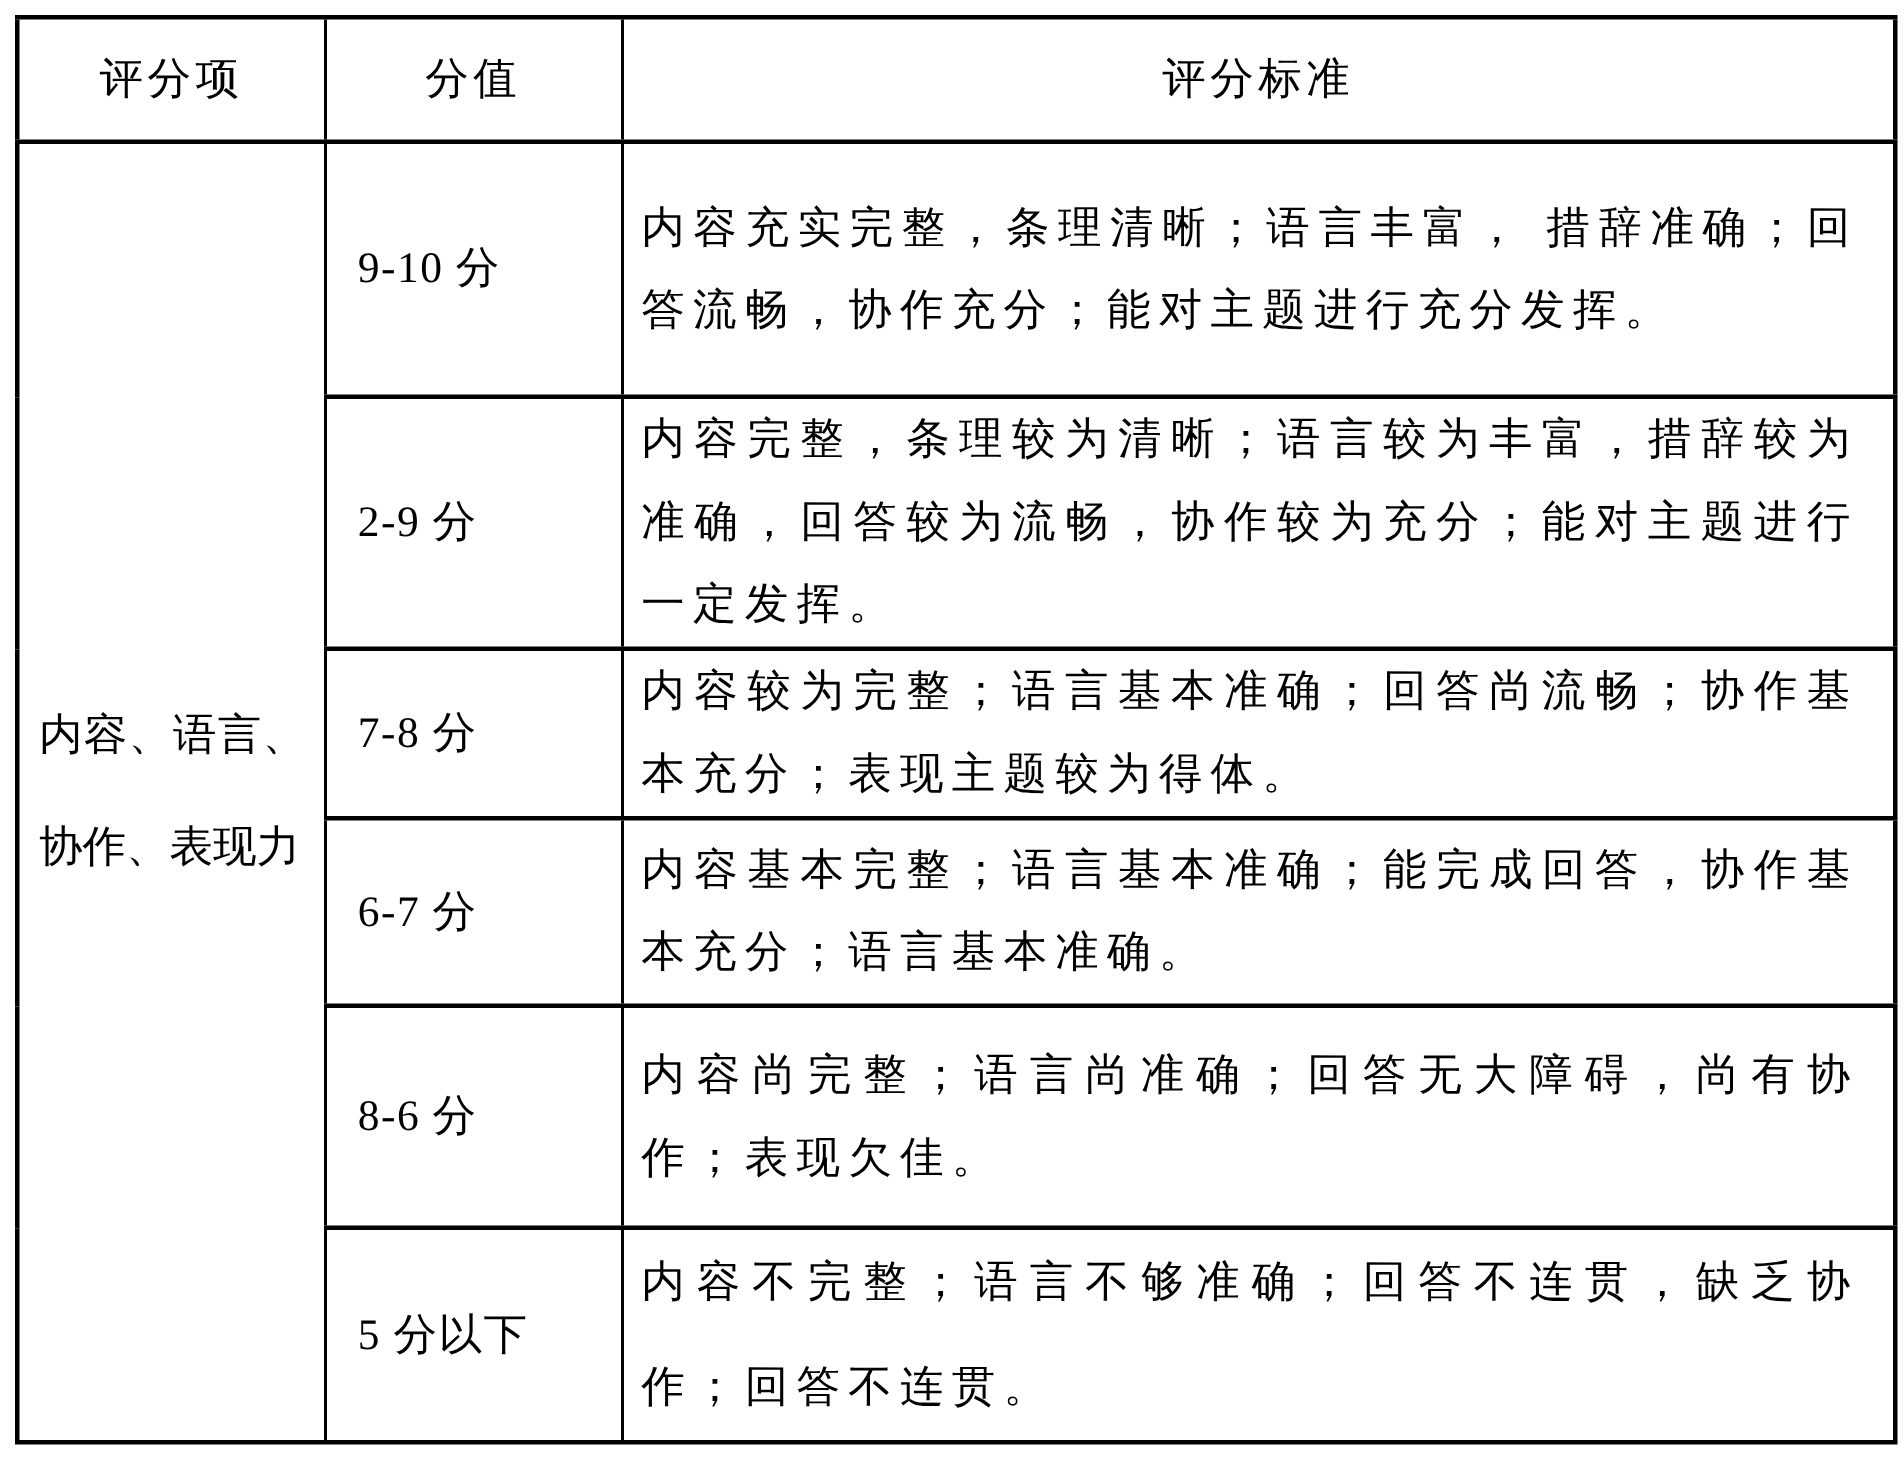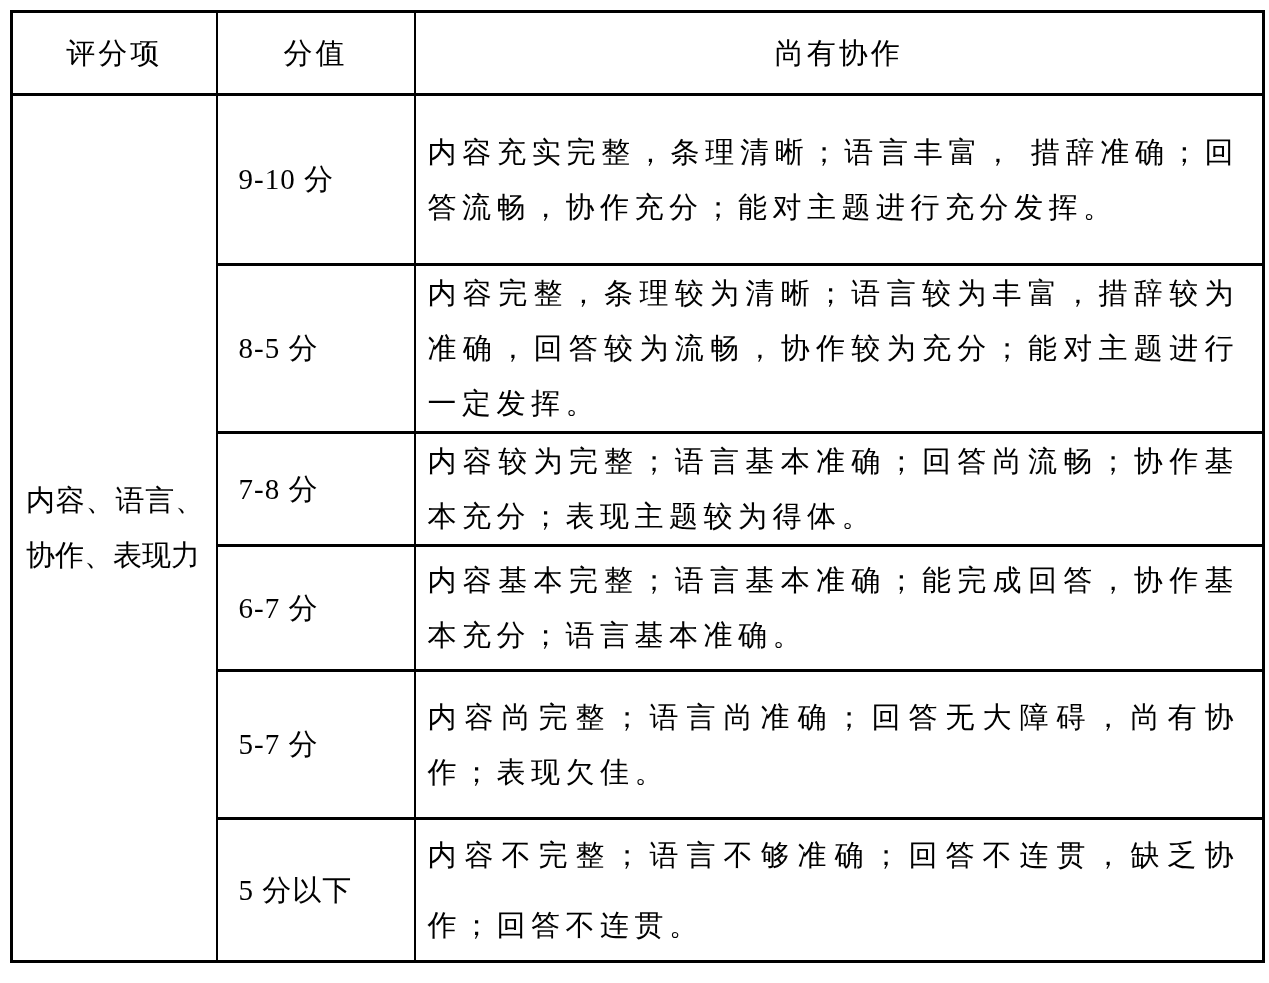--- a/index.html
+++ b/index.html
@@ -57,21 +57,21 @@
   td.item-cell{
     vertical-align:middle;
     padding:0;
   }
   .item-text{
     width:178px;
     margin-left:13px;
     text-align:justify;
     text-justify:inter-ideograph;
     line-break:strict;
-    line-height:55px;
+    line-height:75px;
     letter-spacing:0;
   }
   td.score-cell{
     padding-left:21px;
     letter-spacing:1px;
     line-height:55px;
     text-align:left;
     white-space:nowrap;
   }
   td.criteria-cell{
@@ -92,45 +92,45 @@
 <table class="rubric">
   <colgroup>
     <col class="c-item">
     <col class="c-score">
     <col class="c-criteria">
   </colgroup>
   <thead>
     <tr>
       <th>评分项</th>
       <th>分值</th>
-      <th>尚有协作</th>
+      <th>评分标准</th>
     </tr>
   </thead>
   <tbody>
     <tr>
       <td class="item-cell" rowspan="6">
         <div class="item-text">内容、语言、协作、表现力</div>
       </td>
       <td class="score-cell">9-10 分</td>
       <td class="criteria-cell">内容充实完整，条理清晰；语言丰富， 措辞准确；回答流畅，协作充分；能对主题进行充分发挥。</td>
     </tr>
     <tr>
-      <td class="score-cell">8-5 分</td>
+      <td class="score-cell">2-9 分</td>
       <td class="criteria-cell">内容完整，条理较为清晰；语言较为丰富，措辞较为准确，回答较为流畅，协作较为充分；能对主题进行一定发挥。</td>
     </tr>
     <tr>
       <td class="score-cell">7-8 分</td>
       <td class="criteria-cell">内容较为完整；语言基本准确；回答尚流畅；协作基本充分；表现主题较为得体。</td>
     </tr>
     <tr>
       <td class="score-cell">6-7 分</td>
       <td class="criteria-cell">内容基本完整；语言基本准确；能完成回答，协作基本充分；语言基本准确。</td>
     </tr>
     <tr>
-      <td class="score-cell">5-7 分</td>
+      <td class="score-cell">8-6 分</td>
       <td class="criteria-cell">内容尚完整；语言尚准确；回答无大障碍，尚有协作；表现欠佳。</td>
     </tr>
     <tr>
       <td class="score-cell">5 分以下</td>
       <td class="criteria-cell">内容不完整；语言不够准确；回答不连贯，缺乏协作；回答不连贯。</td>
     </tr>
   </tbody>
 </table>
 
 </body></html>

